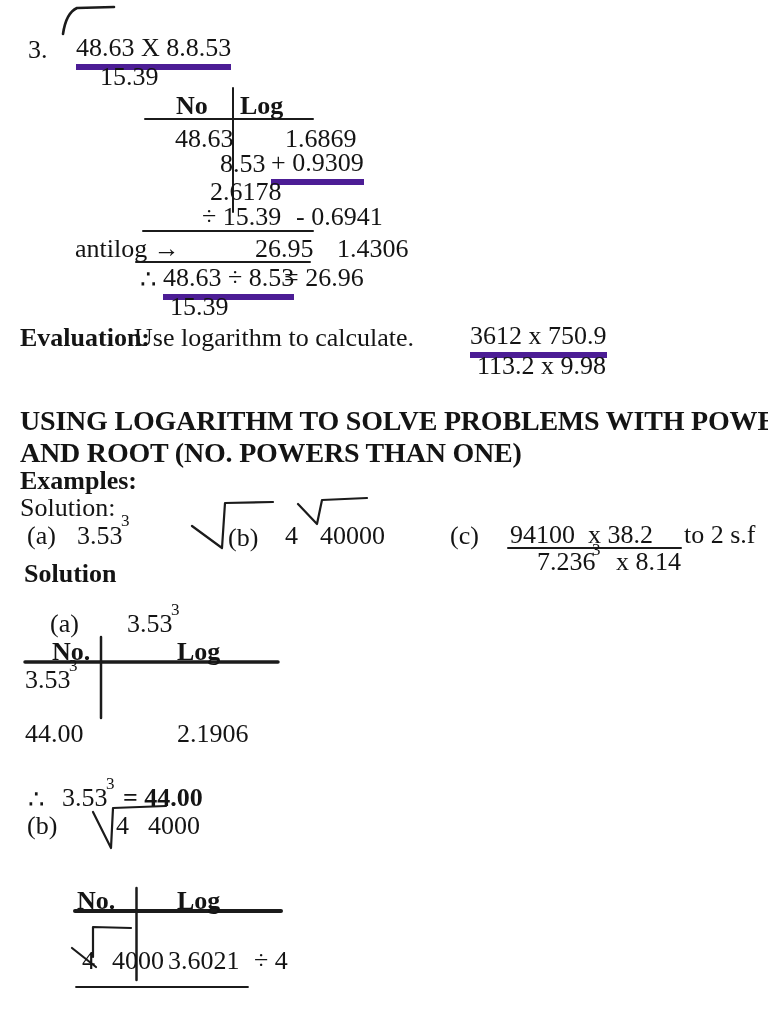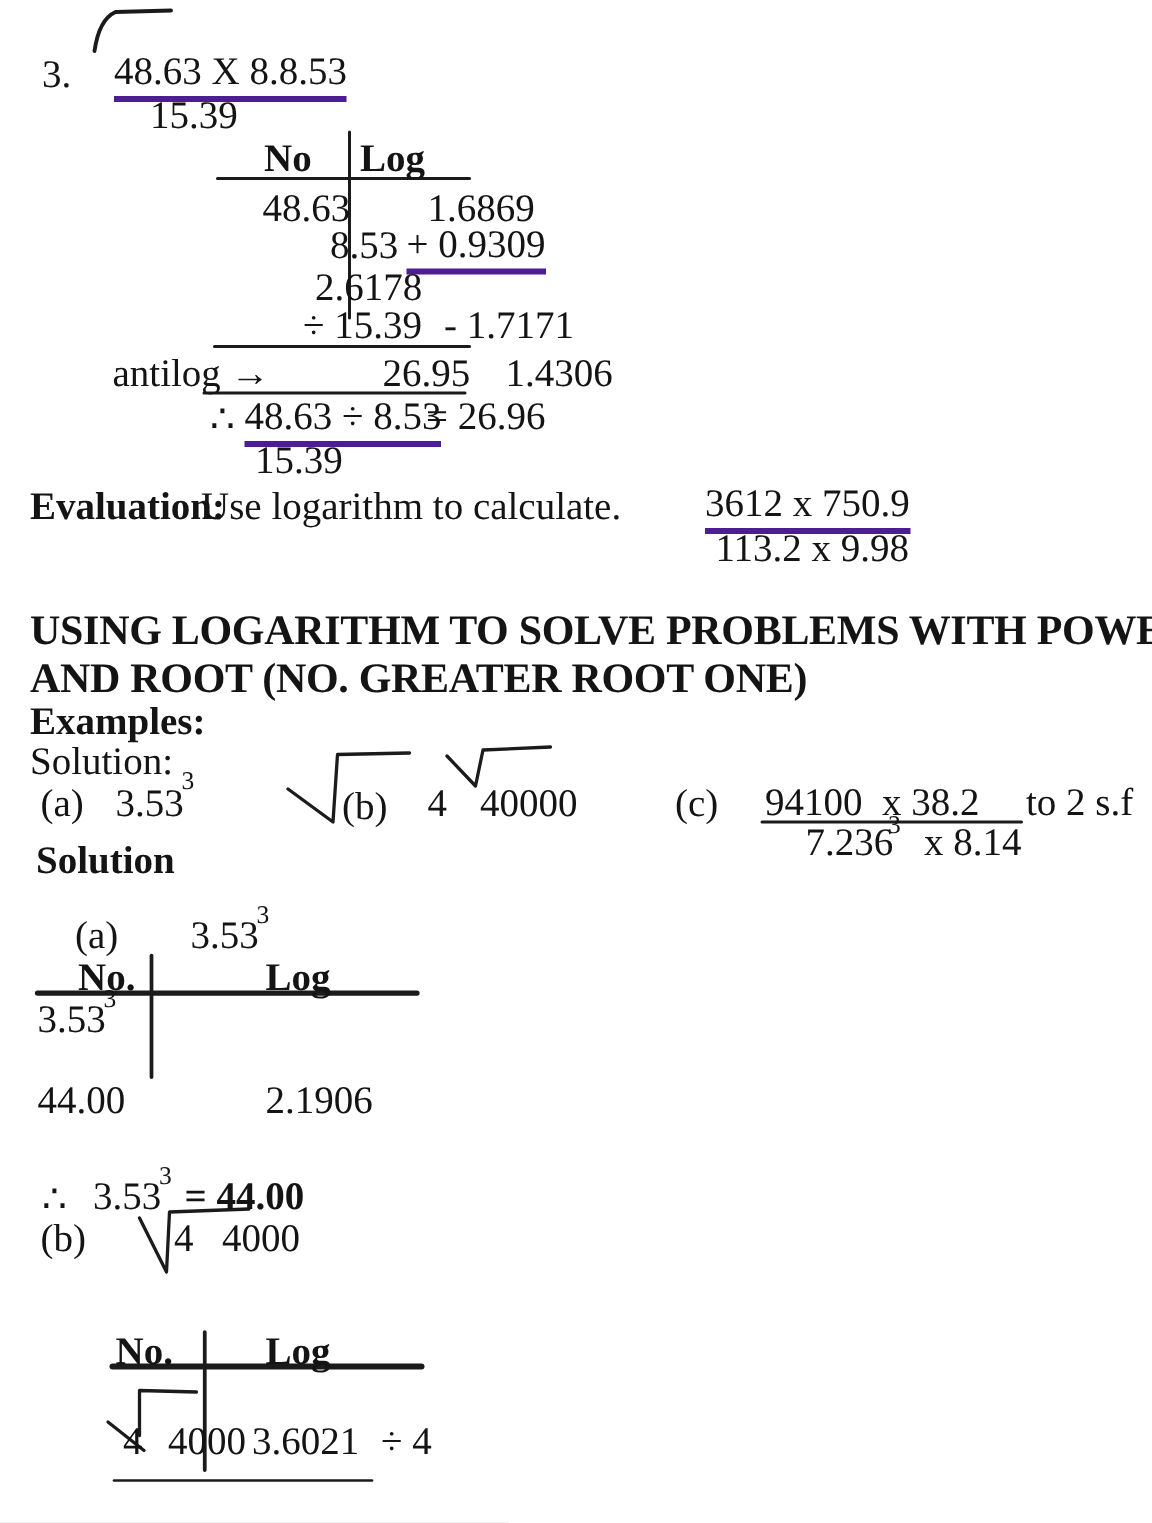--- a/index.html
+++ b/index.html
@@ -14,21 +14,21 @@
   }
   .t{
     position:absolute;
     font-size:26px;
     line-height:1.1;
     white-space:pre;
     color:#141414;
   }
   .b{font-weight:bold;}
   .h{font-size:28px;font-weight:bold;letter-spacing:-0.2px;}
-  .u{border-bottom:4px solid #4c1d95;padding-bottom:1px;}
+  .u{border-bottom:6px solid #4c1d95;padding-bottom:1px;}
   .sup{position:absolute;font-size:17px;line-height:1;white-space:pre;}
   svg.overlay{position:absolute;left:0;top:0;pointer-events:none;}
 </style>
 </head>
 <body>
 
 <div id="page">
 
   <svg class="overlay" width="768" height="1015" viewBox="0 0 768 1015" fill="none" stroke="#1b1b1b" stroke-linecap="round" stroke-linejoin="round">
     <path d="M63 34 Q66 13 77 8 L114 7" stroke-width="2.6"></path>
@@ -58,38 +58,38 @@
 
   <div class="t" style="left:175px;top:125px">48.63</div>
   <div class="t" style="left:285px;top:125px">1.6869</div>
 
   <div class="t" style="left:220px;top:150px">8.53</div>
   <div class="t u" style="left:271px;top:149px">+ 0.9309</div>
 
   <div class="t" style="left:210px;top:178px">2.6178</div>
 
   <div class="t" style="left:202px;top:203px">÷ 15.39</div>
-  <div class="t" style="left:296px;top:203px">- 1.7171</div>
+  <div class="t" style="left:296px;top:203px">- 0.6941</div>
 
   <div class="t" style="left:75px;top:235px">antilog →</div>
   <div class="t" style="left:255px;top:235px">26.95</div>
   <div class="t" style="left:337px;top:235px">1.4306</div>
 
   <div class="t" style="left:140px;top:266px">∴</div>
   <div class="t u" style="left:163px;top:264px">48.63 ÷ 8.53</div>
   <div class="t" style="left:284px;top:264px">= 26.96</div>
   <div class="t" style="left:170px;top:293px">15.39</div>
 
   <div class="t" style="left:134px;top:324px">Use logarithm to calculate.</div>
   <div class="t b" style="left:20px;top:324px">Evaluation:</div>
   <div class="t u" style="left:470px;top:322px">3612 x 750.9</div>
   <div class="t" style="left:477px;top:352px">113.2 x 9.98</div>
 
   <div class="t h" style="left:20px;top:406px">USING LOGARITHM TO SOLVE PROBLEMS WITH POWERS</div>
-  <div class="t h" style="left:20px;top:438px">AND ROOT (NO. GREATER ROOT ONE)</div>
+  <div class="t h" style="left:20px;top:438px">AND ROOT (NO. POWERS THAN ONE)</div>
   <div class="t b" style="left:20px;top:467px">Examples:</div>
   <div class="t" style="left:20px;top:494px">Solution:</div>
 
   <div class="t" style="left:27px;top:522px">(a)</div>
   <div class="t" style="left:77px;top:522px">3.53</div>
   <div class="sup" style="left:121px;top:512px">3</div>
 
   <div class="t" style="left:228px;top:524px">(b)</div>
   <div class="t" style="left:285px;top:522px">4</div>
   <div class="t" style="left:320px;top:522px">40000</div>

